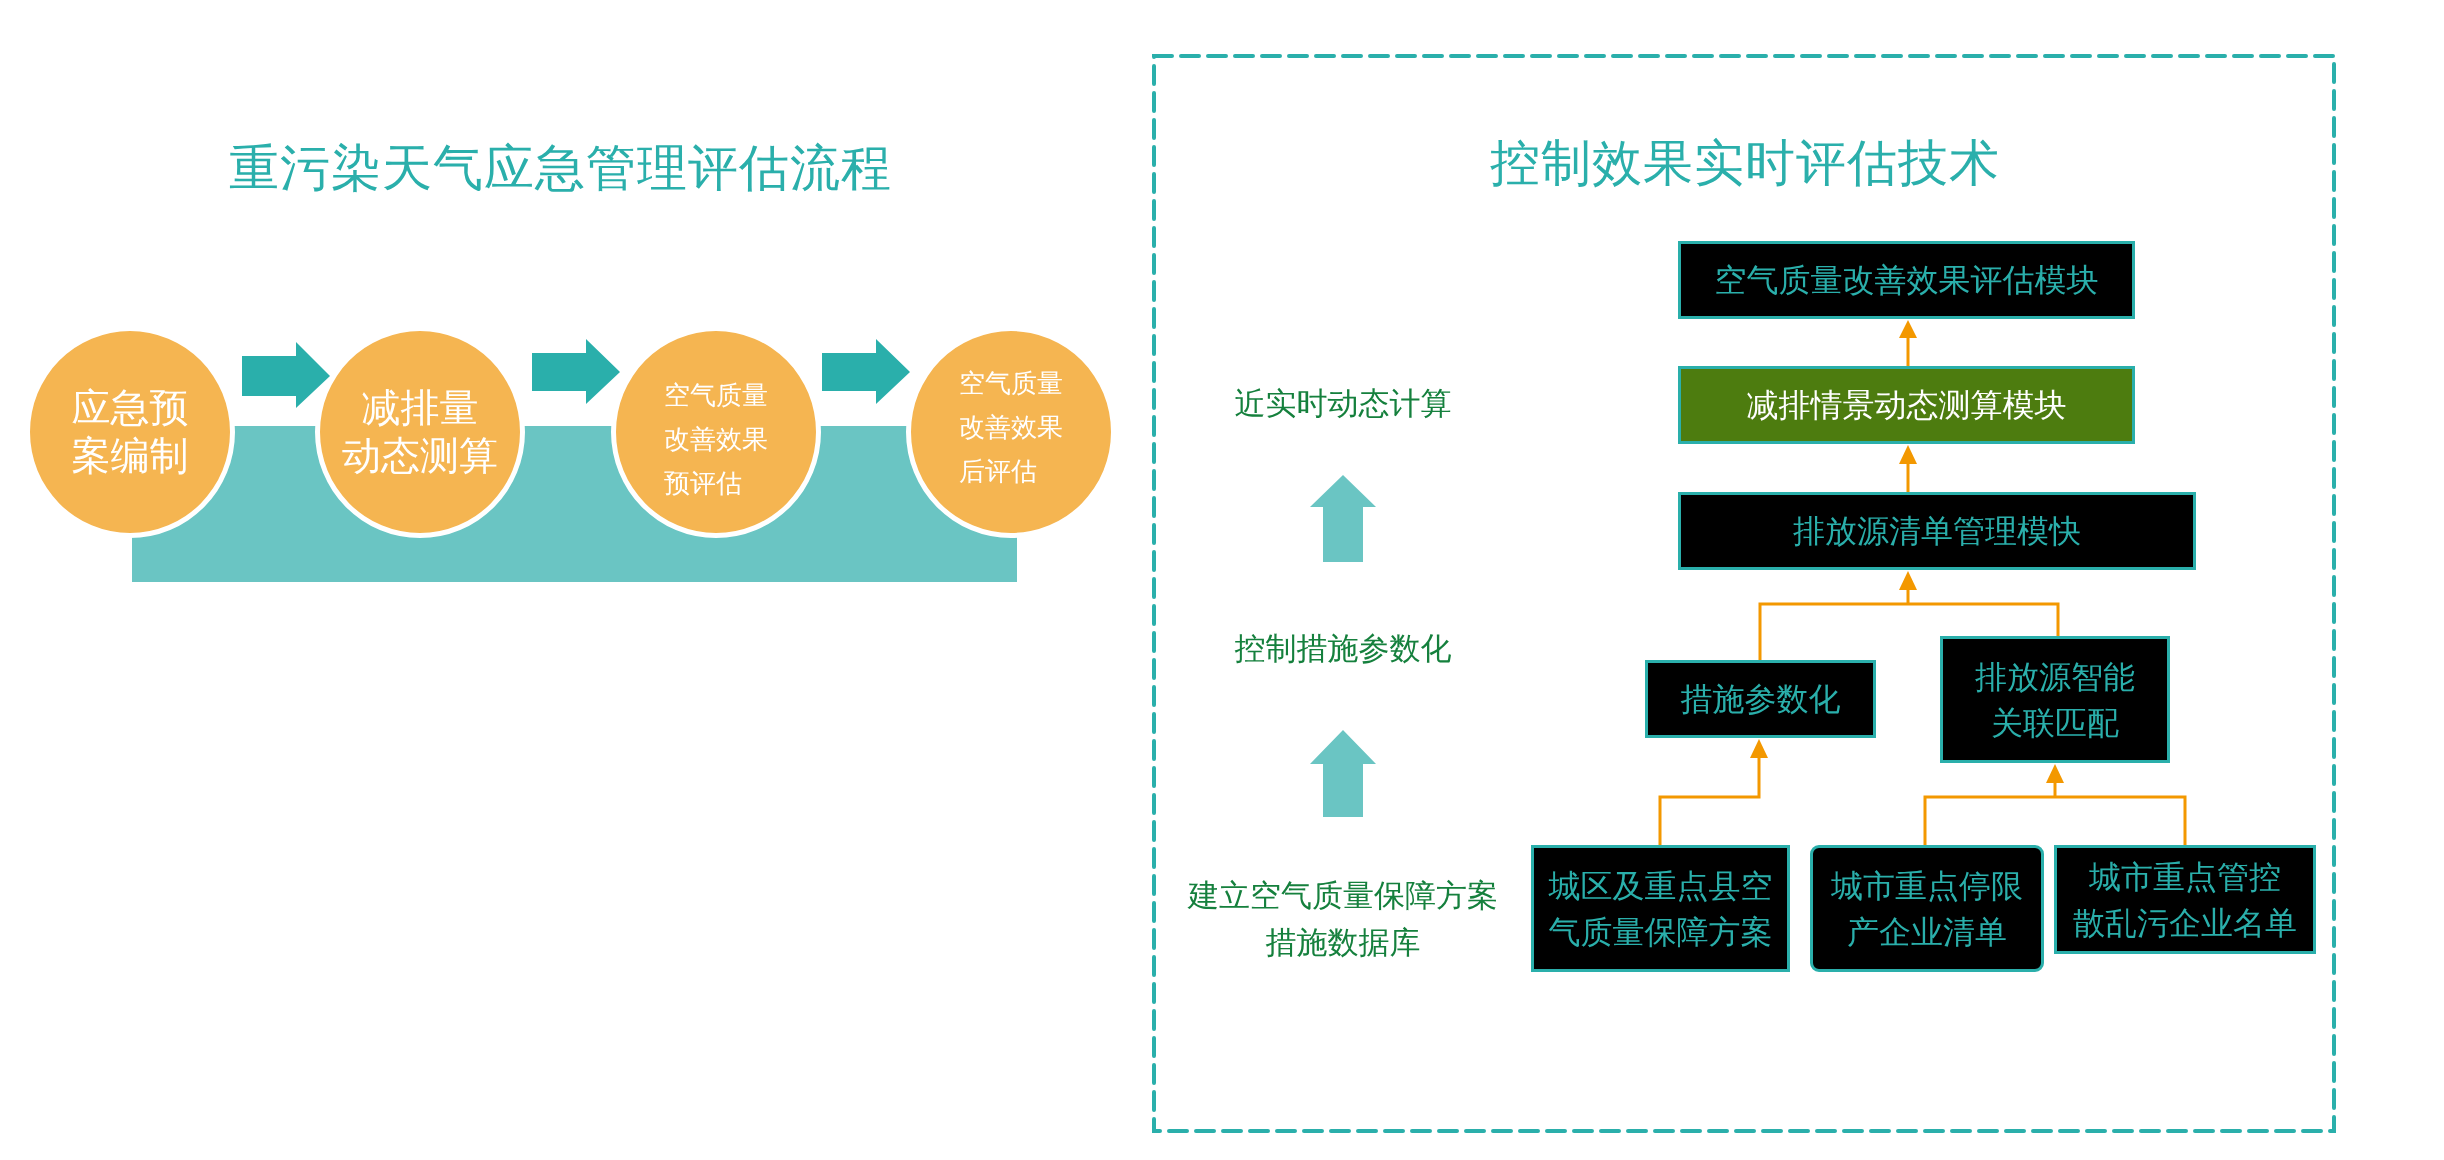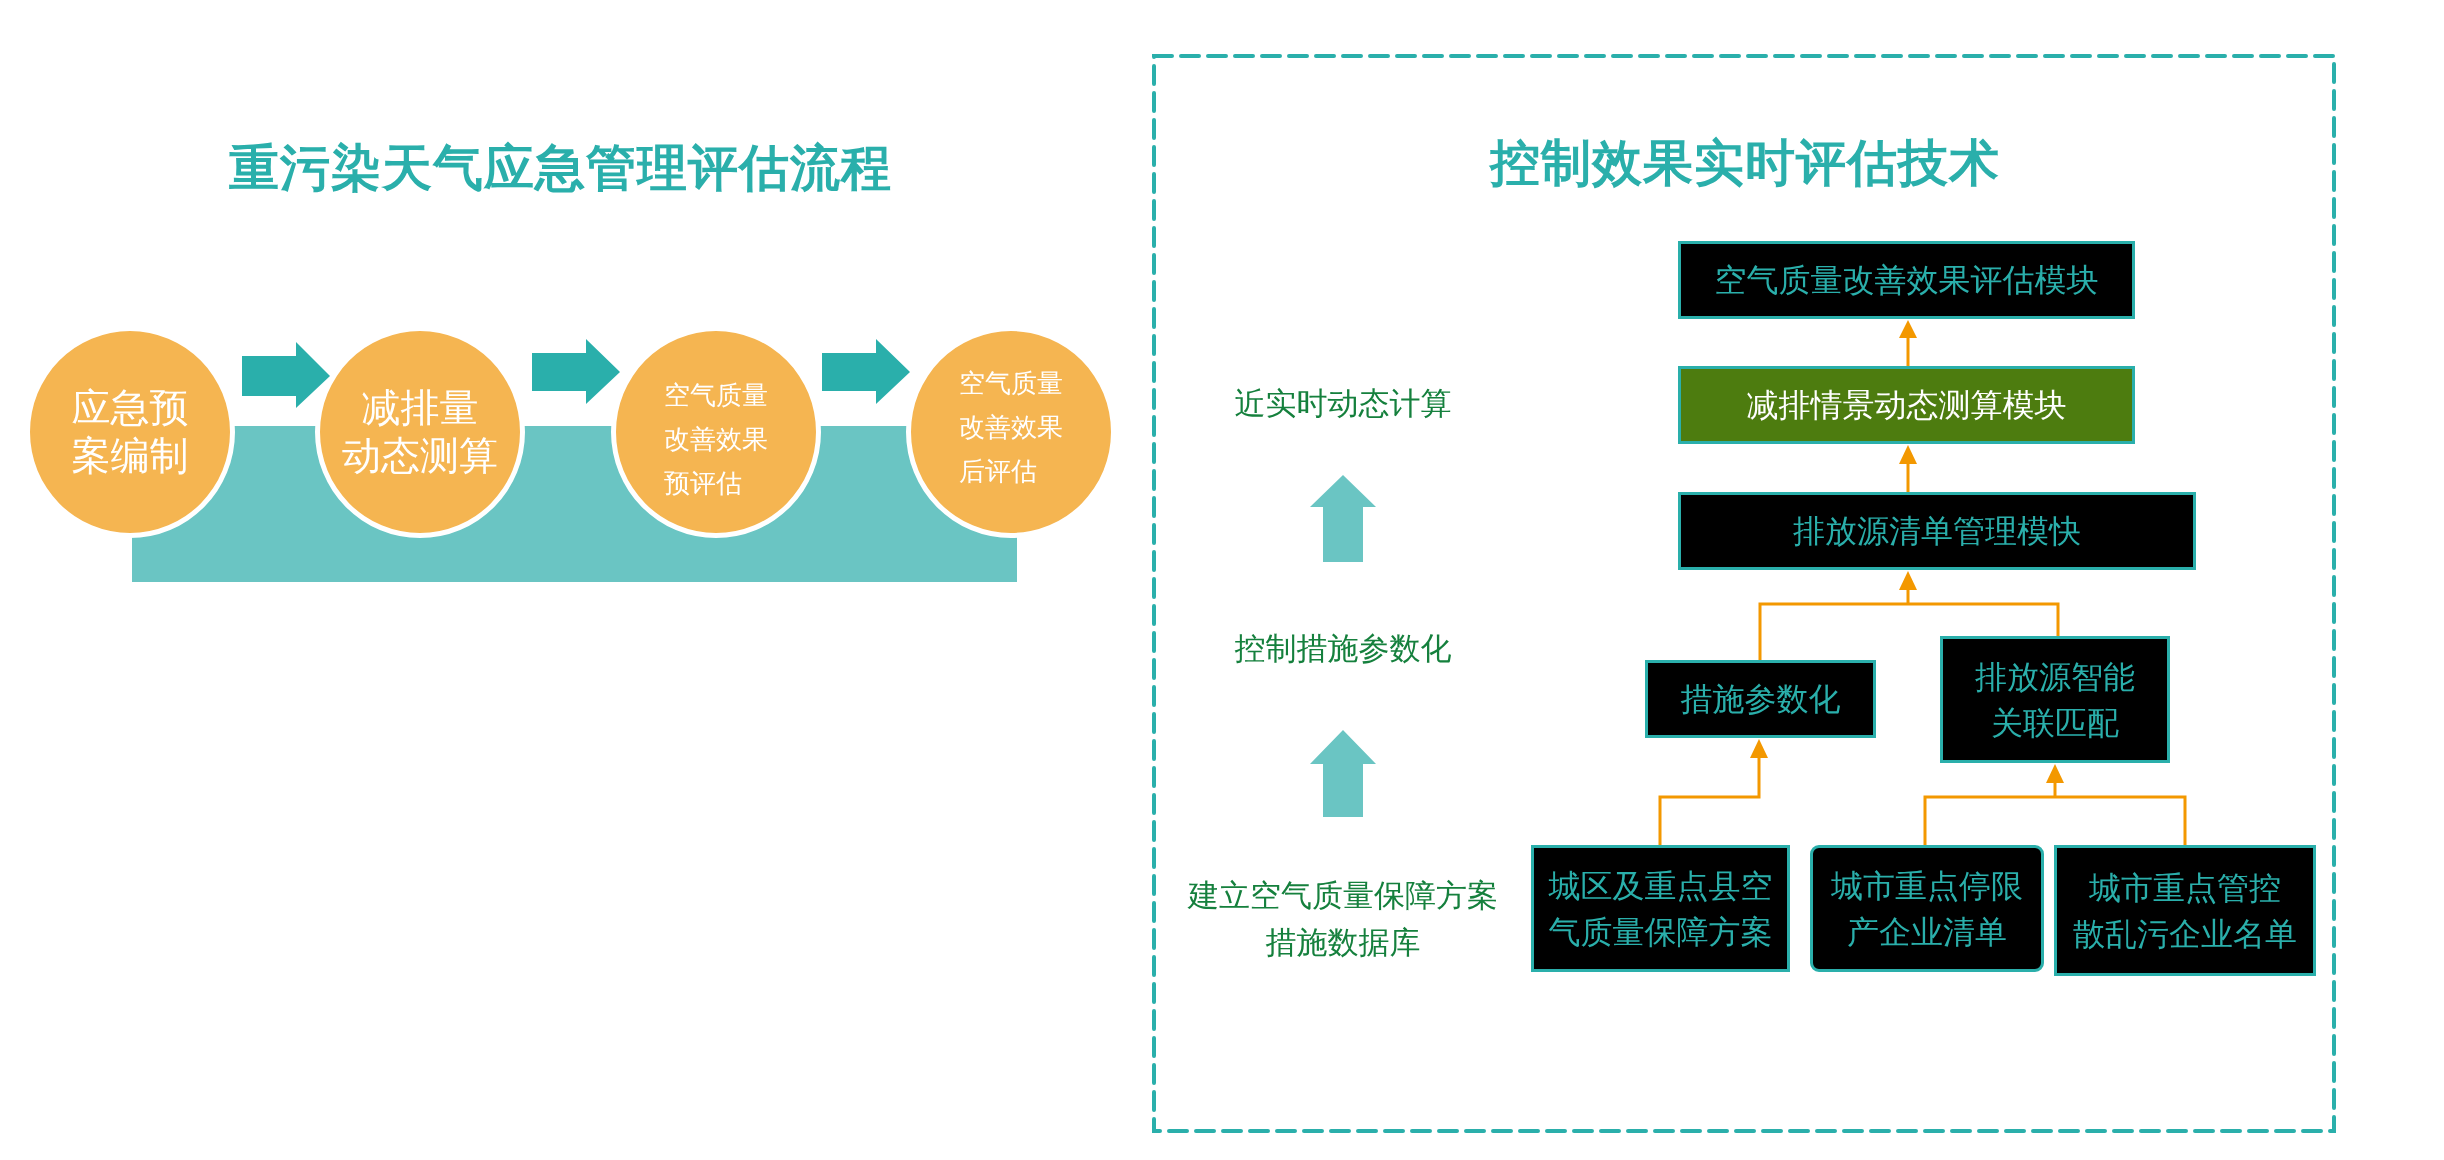--- a/index.html
+++ b/index.html
@@ -1,18 +1,18 @@
 <!DOCTYPE html>
 <html><head>
 <meta charset="utf-8">
 <style>
   html, body { margin: 0; padding: 0; background: #ffffff; }
   body { width: 2444px; height: 1160px; position: relative; overflow: hidden;
          font-family: "DejaVu Sans", "Liberation Sans", sans-serif; }
-  .title { position: absolute; color: #2aafab; font-weight: bold; font-size: 50px;
+  .title { position: absolute; color: #2aafab; font-weight: normal; font-size: 50px;
            white-space: nowrap; line-height: 56px; letter-spacing: 1px; }
   
   .base { position: absolute; background: #6ac5c3; }
   .circle { position: absolute; width: 210px; height: 212px; border-radius: 50%;
             background: #f5b551; border: 5px solid #ffffff; box-sizing: border-box;
             display: flex; align-items: center; justify-content: center;
             color: #ffffff; text-align: center; }
   .circle .txt { white-space: pre-line; }
   .circle.big .txt { font-size: 39px; line-height: 48px; }
   .circle.small .txt { font-size: 26px; line-height: 44px; text-align: left; }
@@ -117,16 +117,16 @@
 关联匹配</span>
 </div>
 <div class="box" style="left:1531px; top:845px; width:259px; height:127px;">
   <span>城区及重点县空
 气质量保障方案</span>
 </div>
 <div class="box" style="left:1810px; top:845px; width:234px; height:127px;border-radius:9px;">
   <span>城市重点停限
 产企业清单</span>
 </div>
-<div class="box" style="left:2054px; top:845px; width:262px; height:131px;">
+<div class="box" style="left:2054px; top:845px; width:262px; height:109px;">
   <span>城市重点管控
 散乱污企业名单</span>
 </div>
 
 </body></html>

